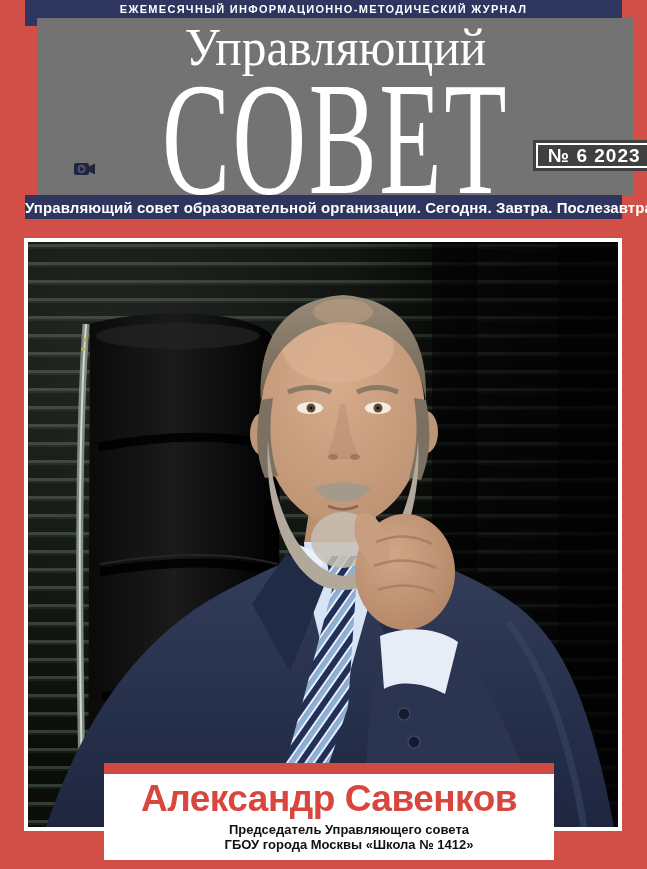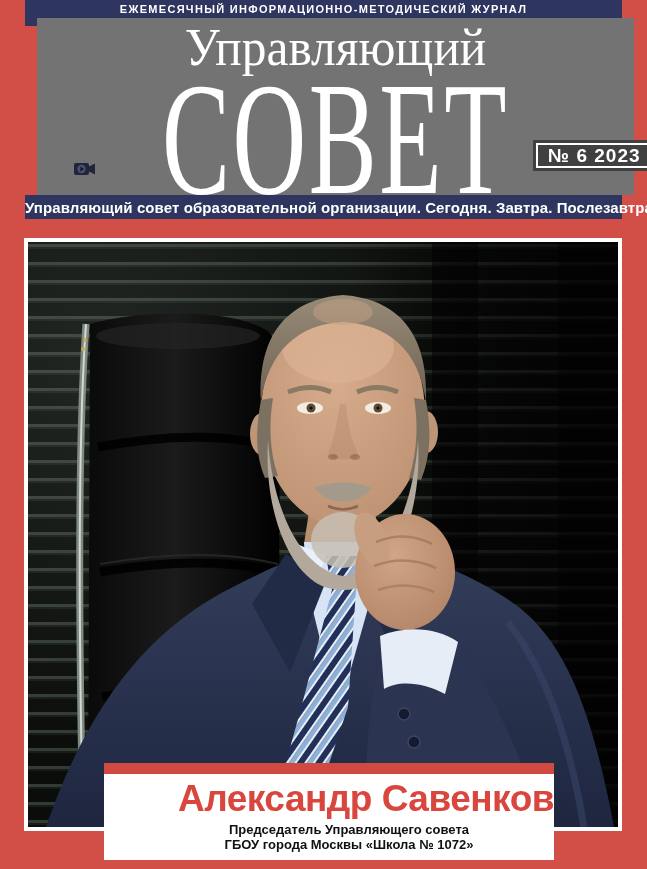--- a/index.html
+++ b/index.html
@@ -59,21 +59,21 @@
     border:4px solid #fff;background:#0b0d0b;
   }
   .photo-frame svg{display:block;}
 
   
   .nameplate{left:104px;top:763px;width:450px;z-index:8;}
   .nameplate .stripe{height:11px;background:#d04a42;}
   .nameplate .plate{background:#fff;padding:5px 0 8px 0;text-align:center;}
   .person-name{
     color:#d8463e;font-weight:bold;font-size:37px;line-height:40px;
-    letter-spacing:-.5px;white-space:nowrap;text-align:right;
+    letter-spacing:-.5px;white-space:nowrap;
   }
   .person-role{
     color:#111;font-weight:bold;font-size:13px;line-height:15px;margin-top:3px;margin-left:40px;
   }
 </style>
 </head>
 <body>
 
 <div class="abs tagline-strip">
   <span>ЕЖЕМЕСЯЧНЫЙ ИНФОРМАЦИОННО-МЕТОДИЧЕСКИЙ ЖУРНАЛ</span>
@@ -226,16 +226,16 @@
     </g>
   </svg>
 </div>
 
 <div class="abs nameplate">
   <div class="stripe"></div>
   <div class="plate">
     <div class="person-name">Александр Савенков</div>
     <div class="person-role">
       <div>Председатель Управляющего совета</div>
-      <div>ГБОУ города Москвы «Школа № 1072»</div>
+      <div>ГБОУ города Москвы «Школа № 1412»</div>
     </div>
   </div>
 </div>
 
 </body></html>

